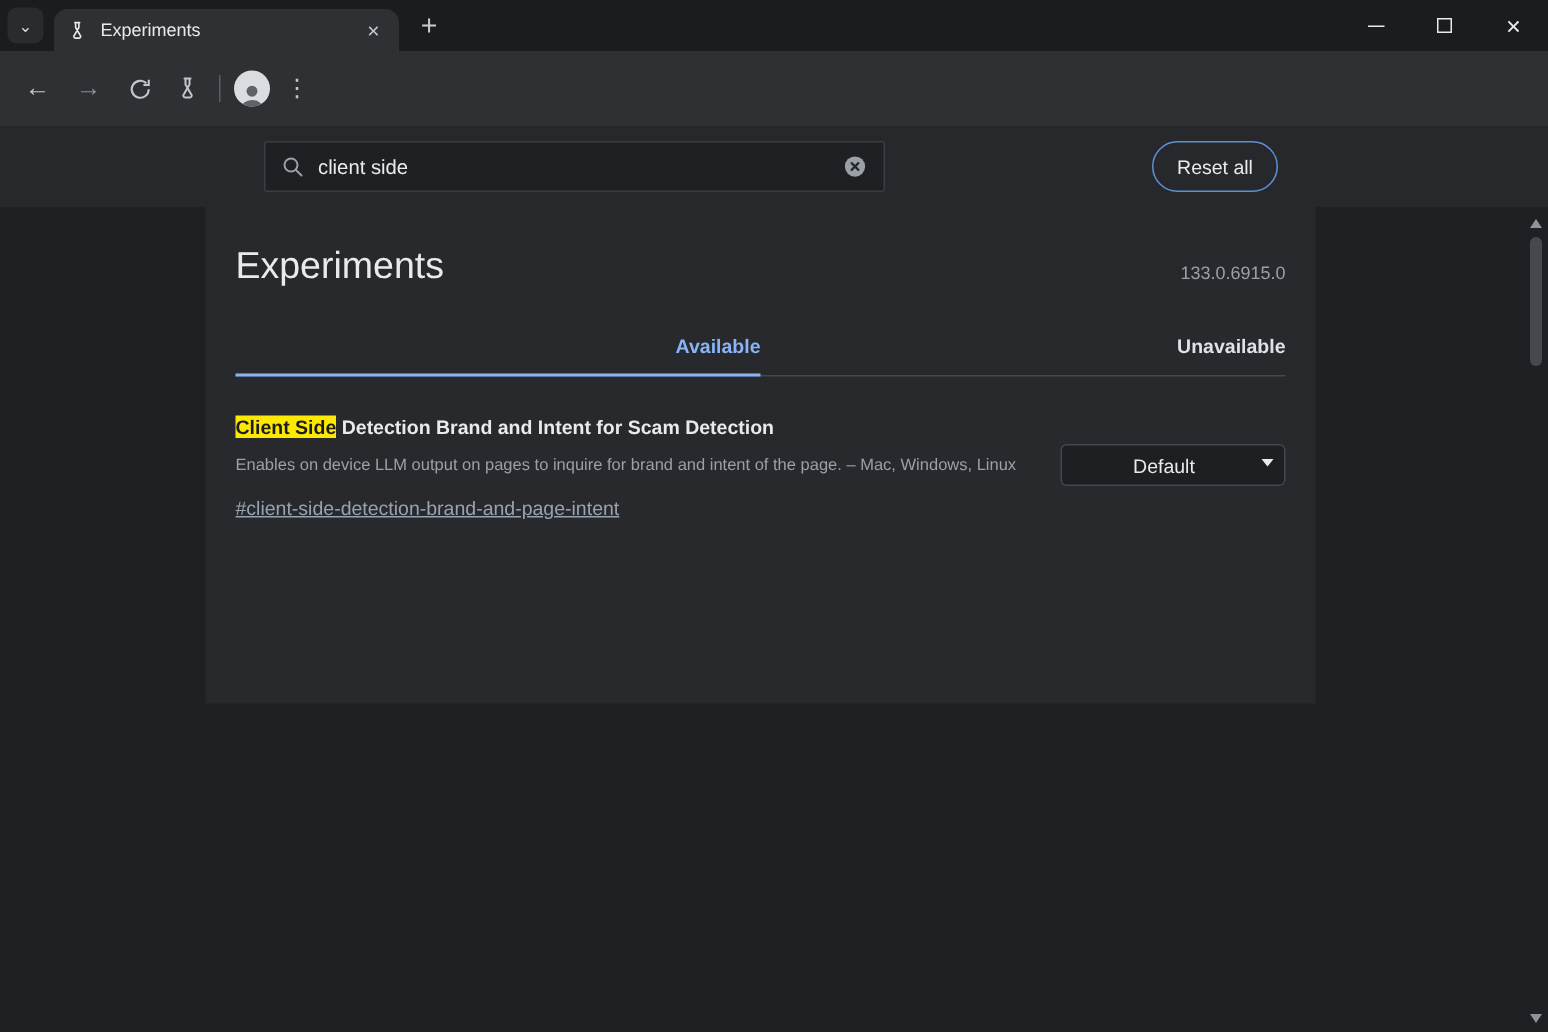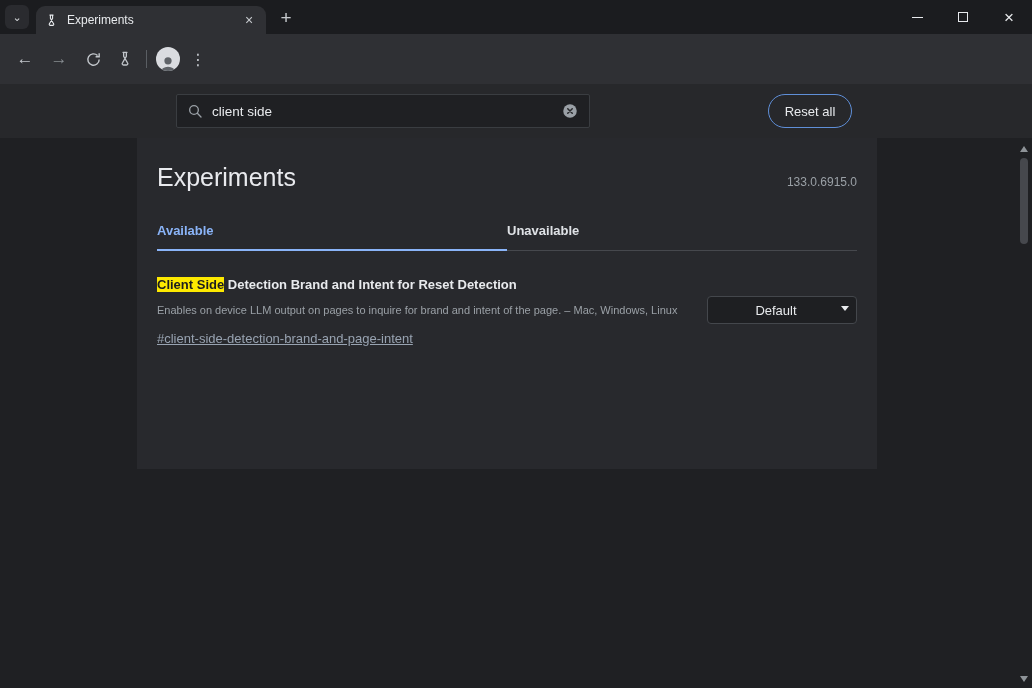--- a/index.html
+++ b/index.html
@@ -49,21 +49,21 @@
   .reset-btn { position:absolute; left:768px; top:10px; width:84px; height:34px; border-radius:17px;
                border:1px solid #5f8fd8; background:transparent; color:#e8eaed; font-size:13px;
                display:flex; align-items:center; justify-content:center; font-family:inherit; }
 
   
   .main { position:relative; height:550px; background:#1f2023; }
   .panel { position:absolute; left:137px; top:0; width:740px; min-height:331px; background:#28292d; }
   .panel-title { padding:25px 20px 0; font-size:25px; font-weight:400; color:#e9eaee; }
   .version { position:absolute; top:37px; right:20px; font-size:12px; color:#9aa0a6; }
   .tabs { display:flex; margin:22px 20px 0; border-bottom:1px solid #46484d; }
-  .tab-item { width:50%; text-align:left; padding:9px 0 12px; font-size:13px; font-weight:600;
+  .tab-item { width:50%; text-align:right; padding:9px 0 12px; font-size:13px; font-weight:600;
               color:#dfe2e6; position:relative; }
   .tab-item.selected { color:#8ab4f8; }
   .tab-item.selected::after { content:""; position:absolute; left:0; right:0; bottom:-1px; height:2px; background:#8ab4f8; }
 
   .flag-row { display:flex; padding:26px 20px 0; }
   .flag-left { width:546px; }
   .flag-title { font-size:13px; font-weight:700; color:#e8eaed; }
   .hl { background:#fde900; color:#1b1c1f; }
   .flag-desc { margin-top:9px; font-size:11px; line-height:18px; color:#9aa0a6; width:544px; }
   .flag-link { display:inline-block; margin-top:12px; font-size:13px; color:#98a3b1; text-decoration:underline; }
@@ -175,21 +175,21 @@
     <div class="version">133.0.6915.0</div>
 
     <div class="tabs">
       <div class="tab-item selected">Available</div>
       <div class="tab-item">Unavailable</div>
     </div>
 
     <div class="flag-row">
       <div class="flag-left">
         <div class="flag-title">
-          <span class="hl">Client Side</span><span> Detection Brand and Intent for Reset Detection</span>
+          <span class="hl">Client Side</span><span> Detection Brand and Intent for Scam Detection</span>
         </div>
         <div class="flag-desc">Enables on device LLM output on pages to inquire for brand and intent of the page. – Mac, Windows, Linux</div>
         <a class="flag-link" href="#">#client-side-detection-brand-and-page-intent</a>
       </div>
       <div class="flag-select-wrap">
         <select>
           <option>Default</option>
         </select>
         <span class="select-chevron"></span>
       </div>

